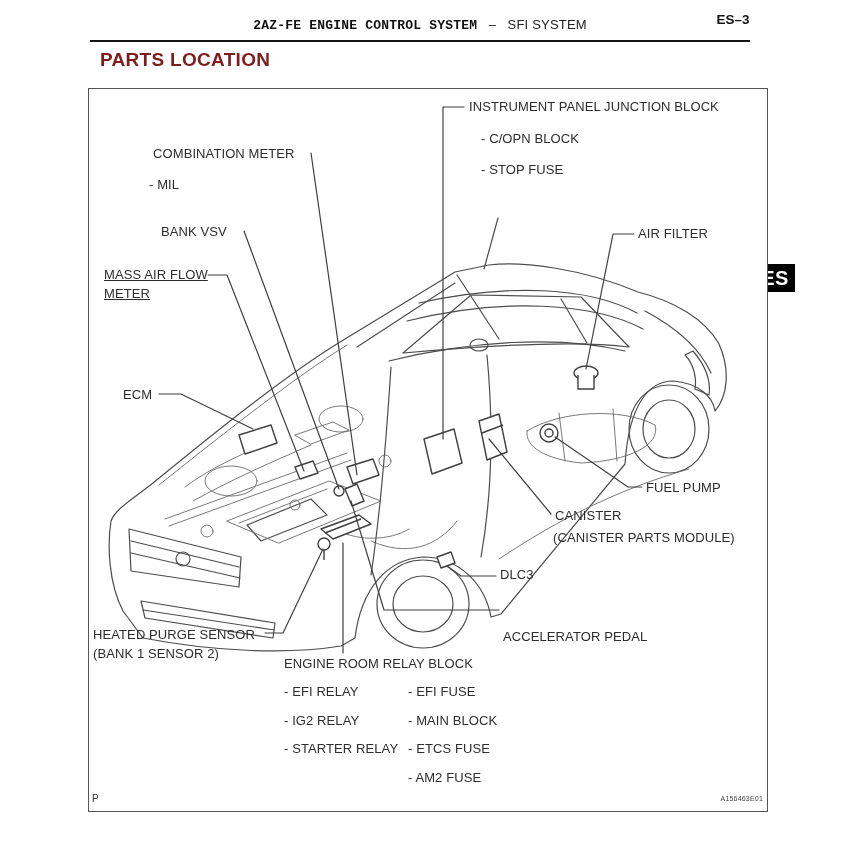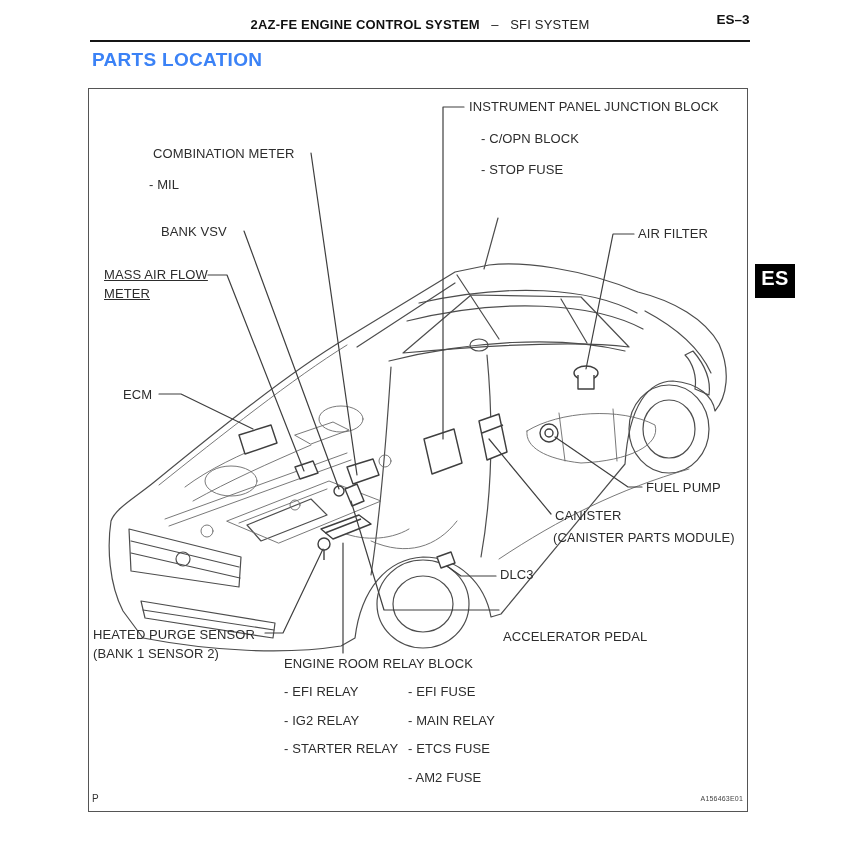--- a/index.html
+++ b/index.html
@@ -5,38 +5,38 @@
   html,body{margin:0;padding:0;}
   body{
     width:860px;height:860px;position:relative;background:#ffffff;
     font-family:"Liberation Sans","DejaVu Sans",sans-serif;
     color:#2d2d2d;overflow:hidden;
   }
   .hdr-center{
     position:absolute;left:90px;top:17px;width:660px;text-align:center;
     font-size:13px;letter-spacing:.2px;white-space:nowrap;
   }
-  .hdr-bold{font-weight:bold;color:#111;}
+  .hdr-bold{font-weight:bold;color:#111;font-family:Liberation Mono, monospace;}
   .hdr-light{font-weight:normal;color:#222;}
   .hdr-page{
     position:absolute;top:12px;left:712px;width:42px;text-align:center;
     font-size:13.5px;font-weight:bold;color:#111;
   }
   .hdr-rule{position:absolute;left:90px;top:40px;width:660px;height:2px;background:#151515;}
   .section-title{
-    position:absolute;left:92px;top:49px;font-size:19px;font-weight:bold;color:#3b82f6;
+    position:absolute;left:100px;top:49px;font-size:19px;font-weight:bold;color:#7f1d1d;
     letter-spacing:.3px;
   }
   .figure{
     position:absolute;left:88px;top:88px;width:658px;height:722px;
-    border:1px solid #555;background:#fff;
+    border:1px solid #555;background:#fff;padding-left:20px;
   }
   .figure svg{position:absolute;left:0;top:0;}
   .side-tab{
-    position:absolute;left:755px;top:264px;width:40px;height:34px;background:#000;
+    position:absolute;left:755px;top:264px;width:40px;height:28px;background:#000;
     color:#fff;font-weight:bold;font-size:20px;line-height:28px;text-align:center;
     letter-spacing:.5px;
   }
   .co{position:absolute;font-size:13px;color:#2d2d2d;white-space:nowrap;letter-spacing:.1px;}
   .ml{white-space:pre-line;line-height:1.45;text-decoration:underline;}
   .hang{text-indent:-11px;padding-left:11px;}
   .p-mark{position:absolute;left:3px;top:704px;font-size:10px;color:#333;}
   .fig-code{position:absolute;right:4px;top:706px;font-size:7px;color:#444;letter-spacing:.2px;}
 </style>
 </head>
@@ -182,19 +182,19 @@
   <div class="co" style="left:414px;top:540px">ACCELERATOR PEDAL</div>
 
   <div class="co" style="left:4px;top:538px">HEATED PURGE SENSOR</div>
   <div class="co" style="left:4px;top:557px">(BANK 1 SENSOR 2)</div>
 
   <div class="co" style="left:195px;top:567px">ENGINE ROOM RELAY BLOCK</div>
   <div class="co" style="left:195px;top:595px">- EFI RELAY</div>
   <div class="co" style="left:195px;top:624px">- IG2 RELAY</div>
   <div class="co" style="left:195px;top:652px">- STARTER RELAY</div>
   <div class="co" style="left:319px;top:595px">- EFI FUSE</div>
-  <div class="co" style="left:319px;top:624px">- MAIN RELAY</div>
+  <div class="co" style="left:319px;top:624px">- MAIN BLOCK</div>
   <div class="co" style="left:319px;top:652px">- ETCS FUSE</div>
   <div class="co" style="left:319px;top:681px">- AM2 FUSE</div>
 
   <div class="p-mark">P</div>
   <div class="fig-code">A156463E01</div>
 </div>
 
 </body></html>

